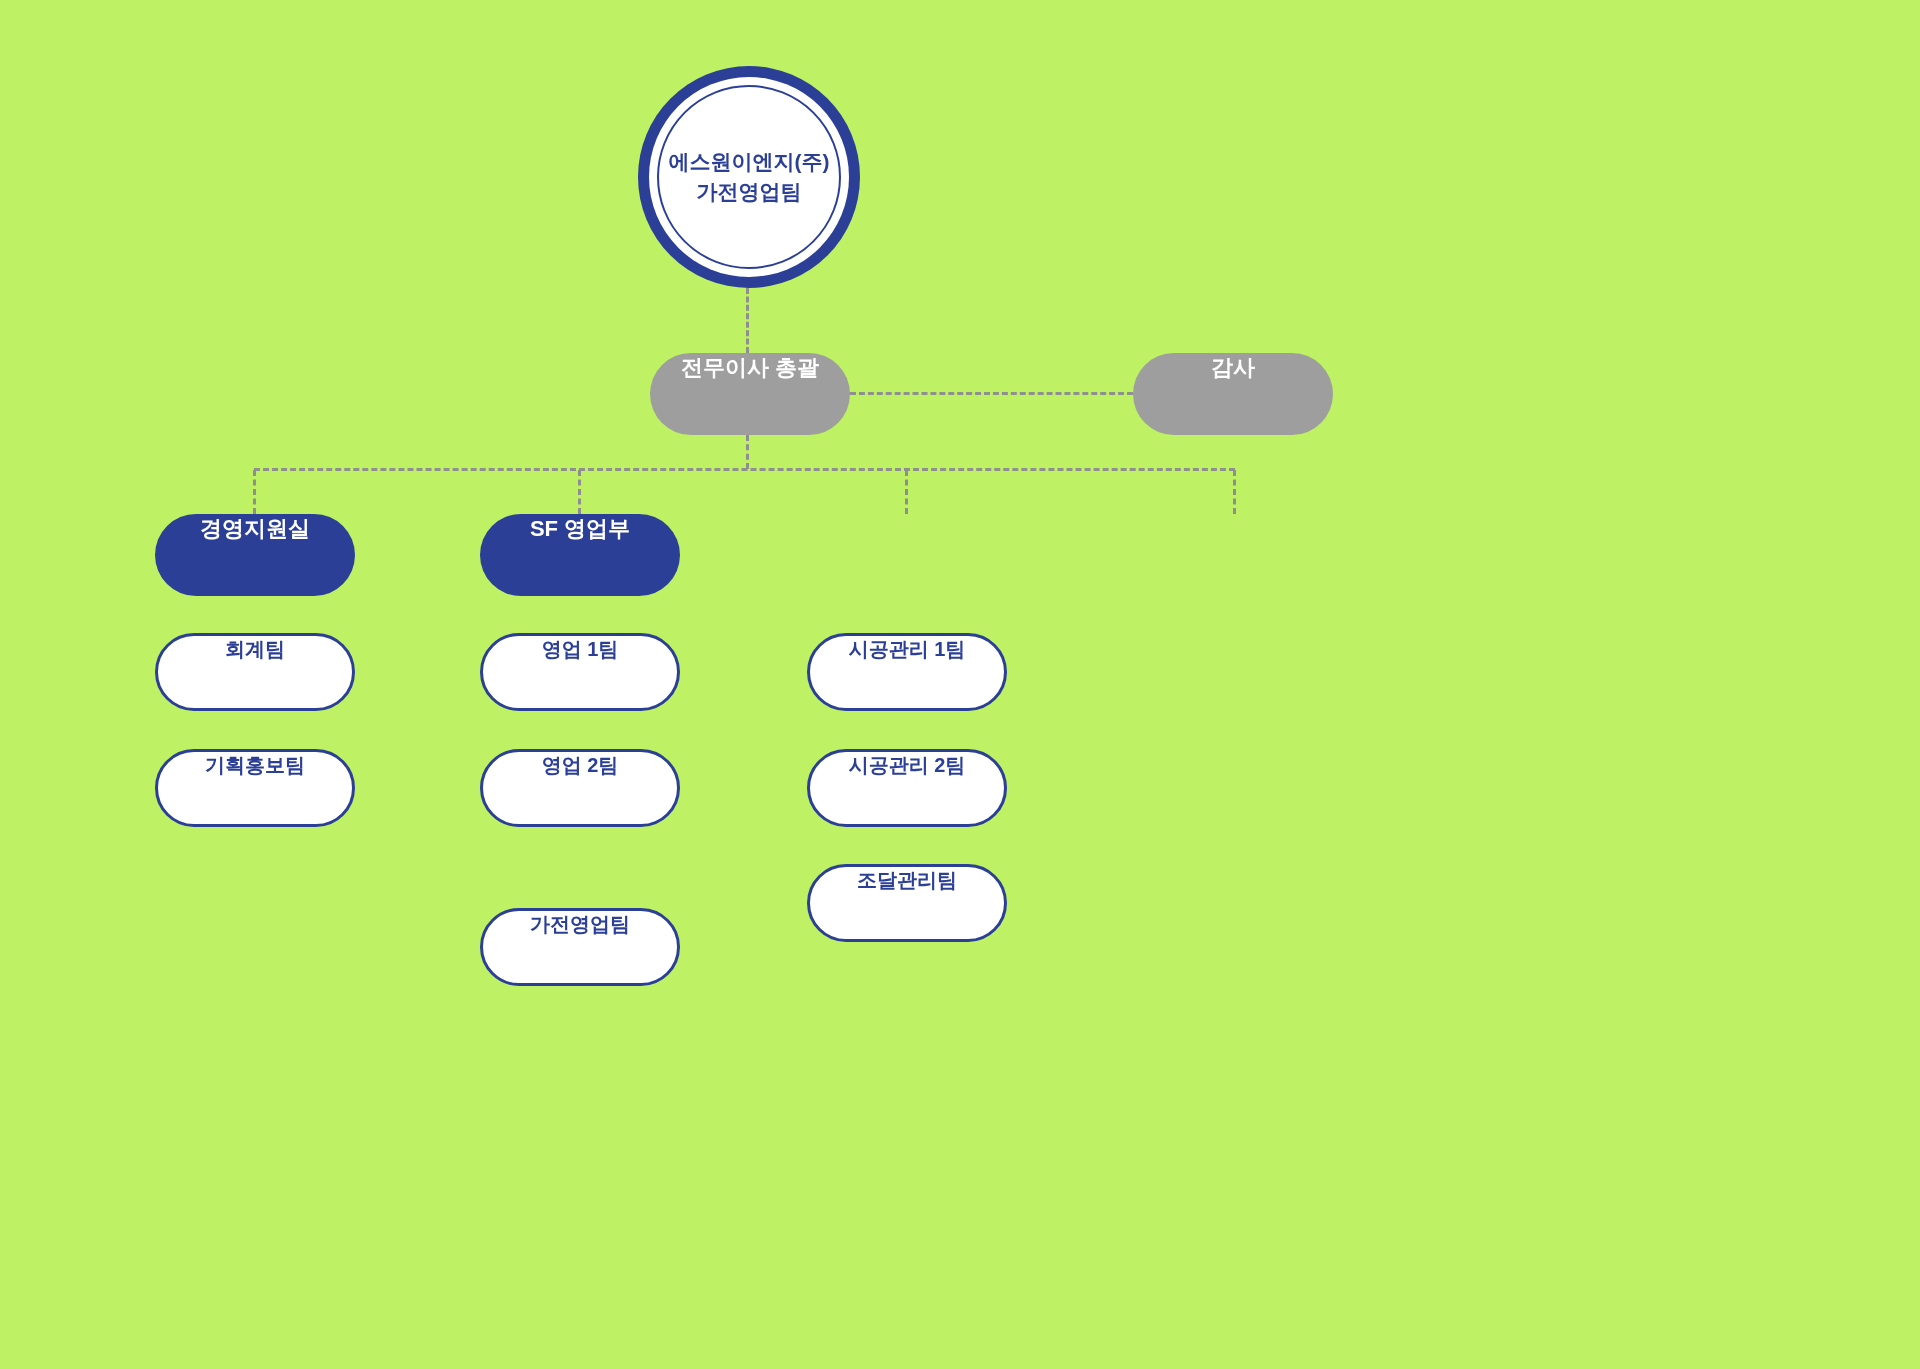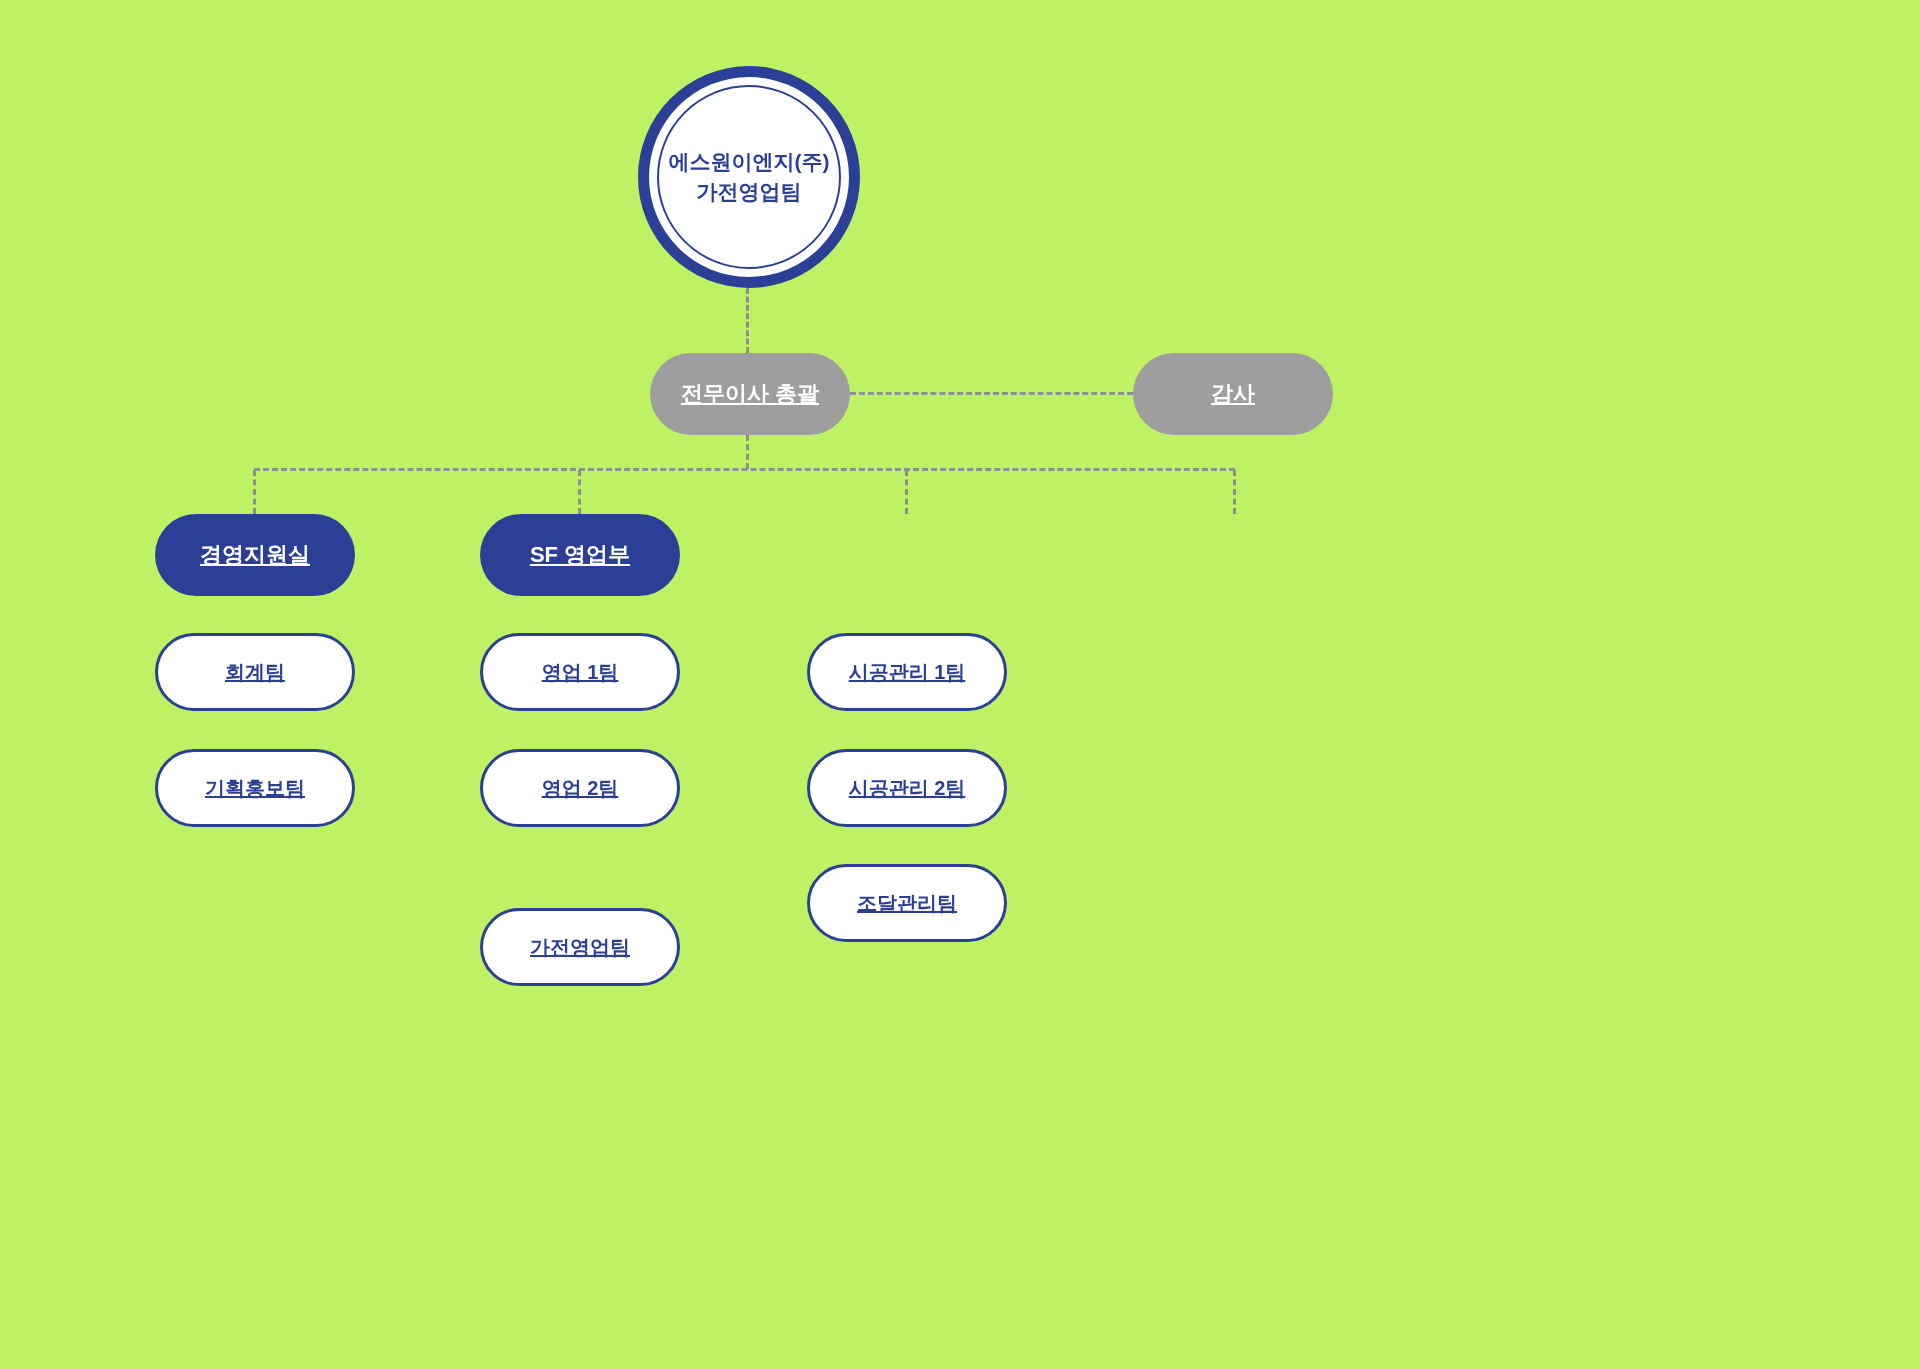--- a/index.html
+++ b/index.html
@@ -48,27 +48,25 @@
     line-height: 1.45;
   }
 
   
   .pill {
     position: absolute;
     width: 200px;
     height: 82px;
     border-radius: 41px;
     display: flex;
-    align-items: center;
     justify-content: center;
     text-align: center;
     box-sizing: border-box;
     font-size: 22px;
     font-weight: bold;
-    text-decoration: underline;
   }
   .pill.gray {
     background: #9e9e9e;
     color: #ffffff;
   }
   .pill.dept {
     background: #2b3f97;
     color: #ffffff;
   }
   .pill.team {

